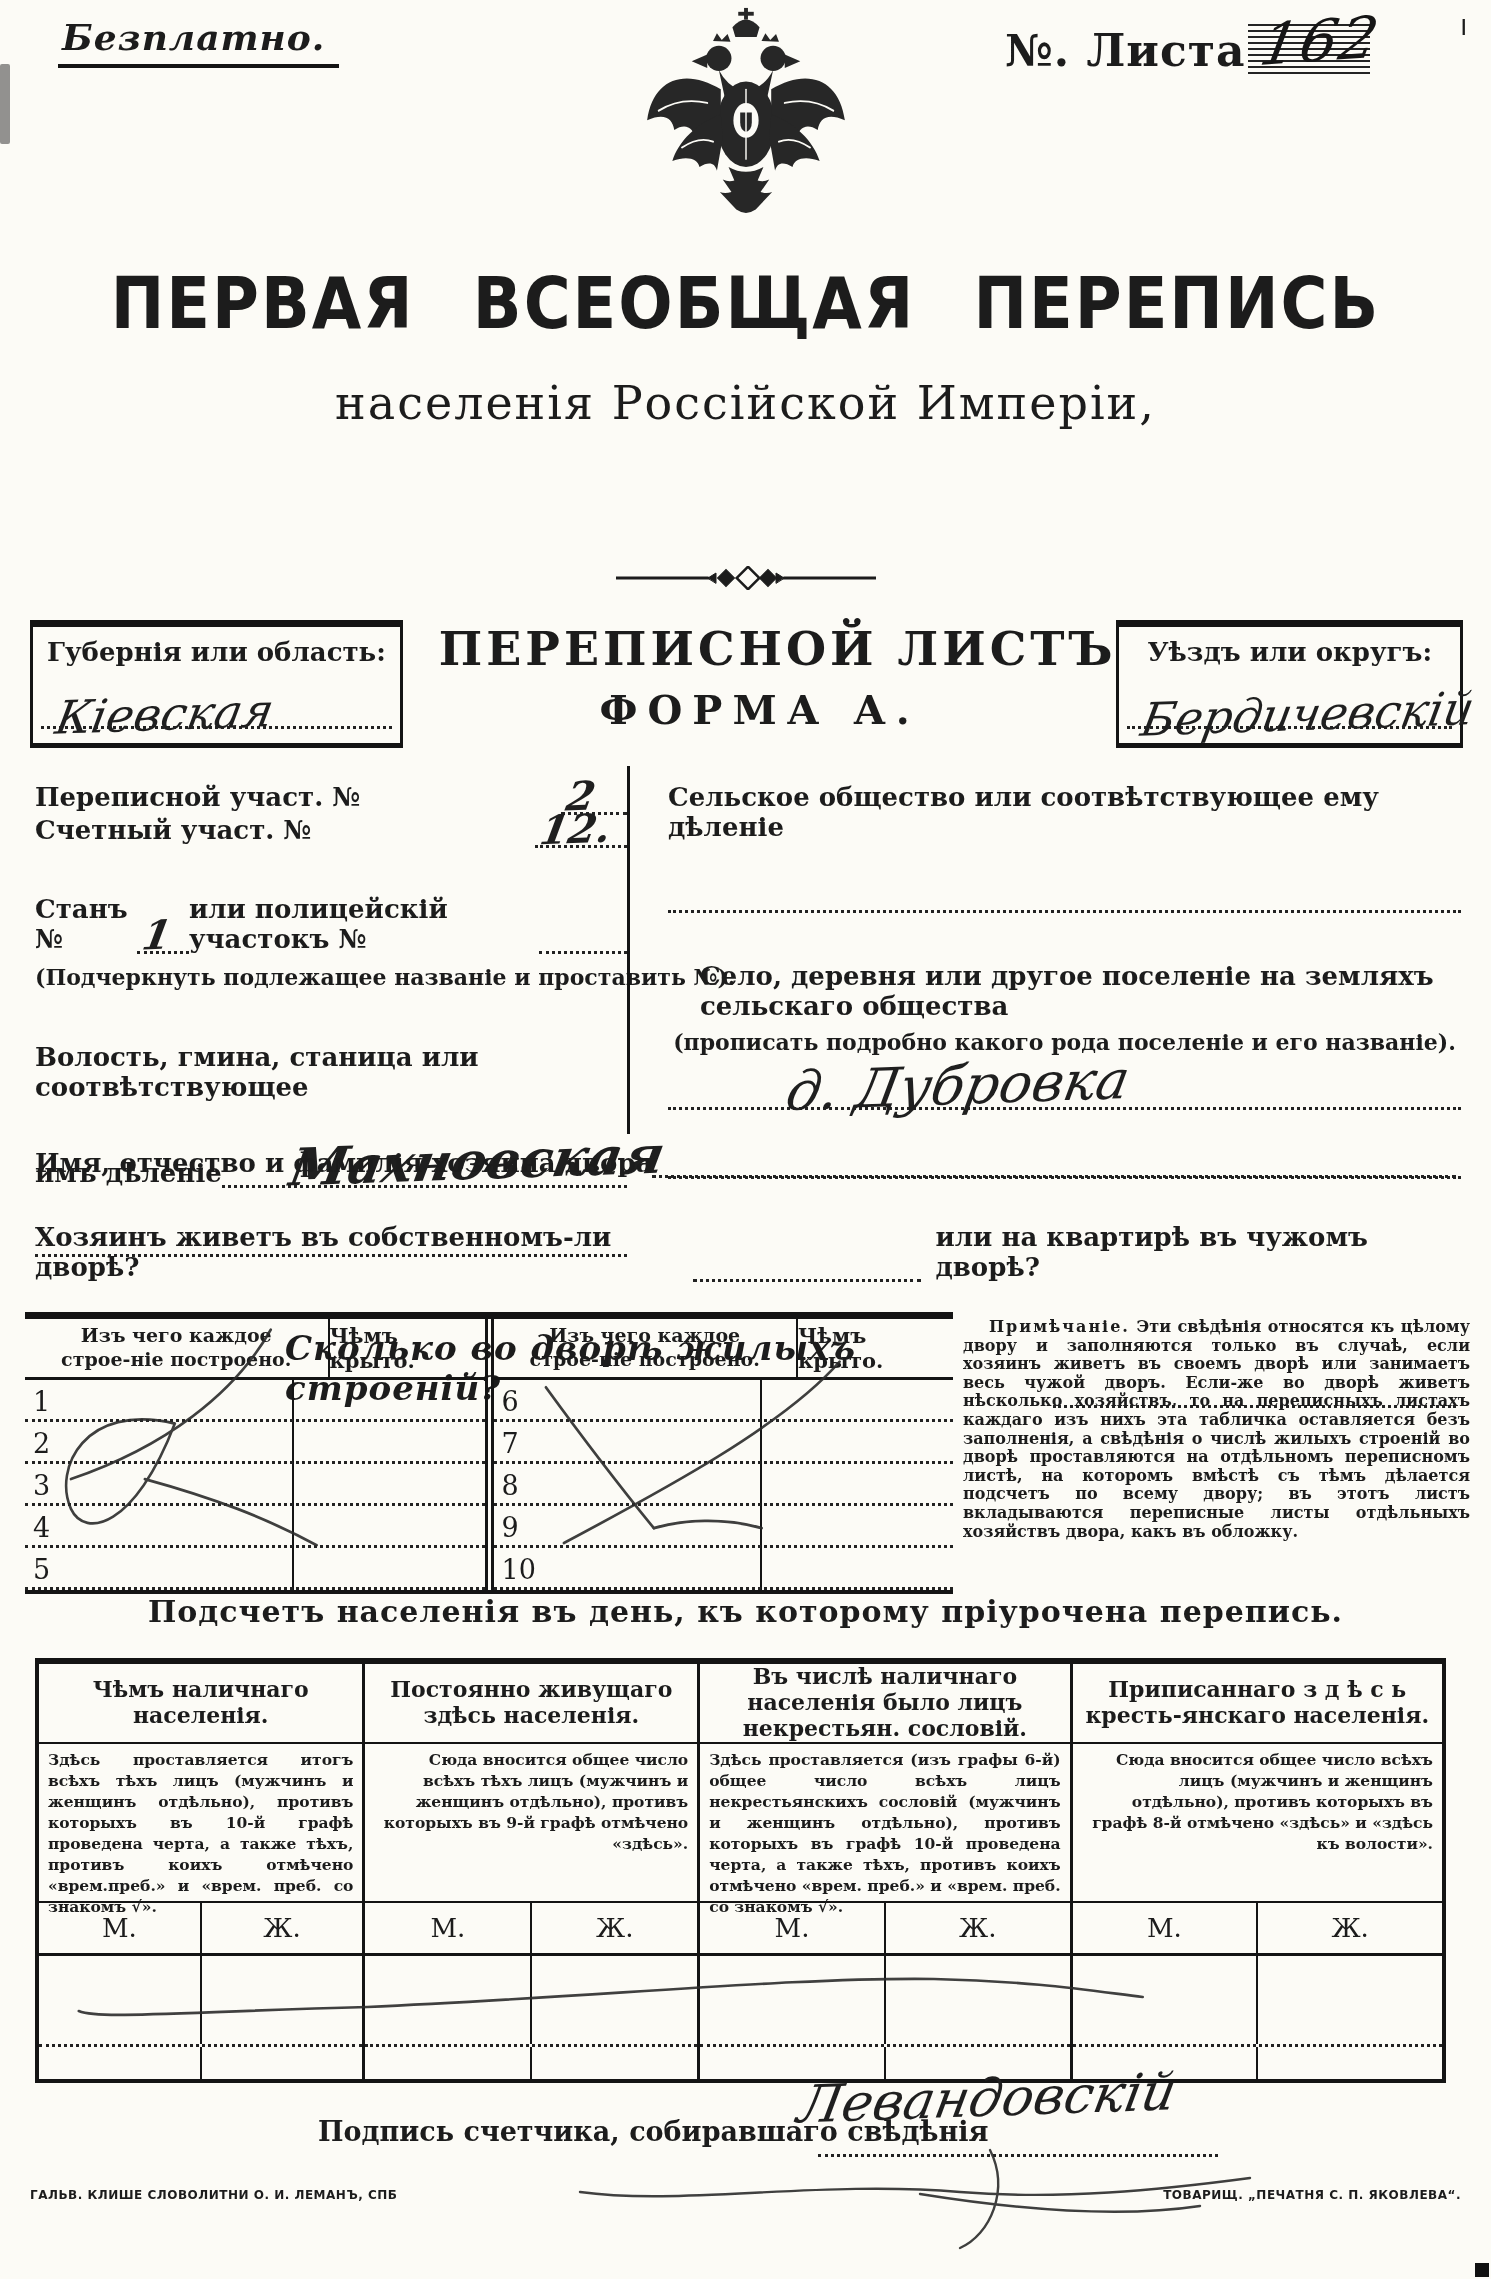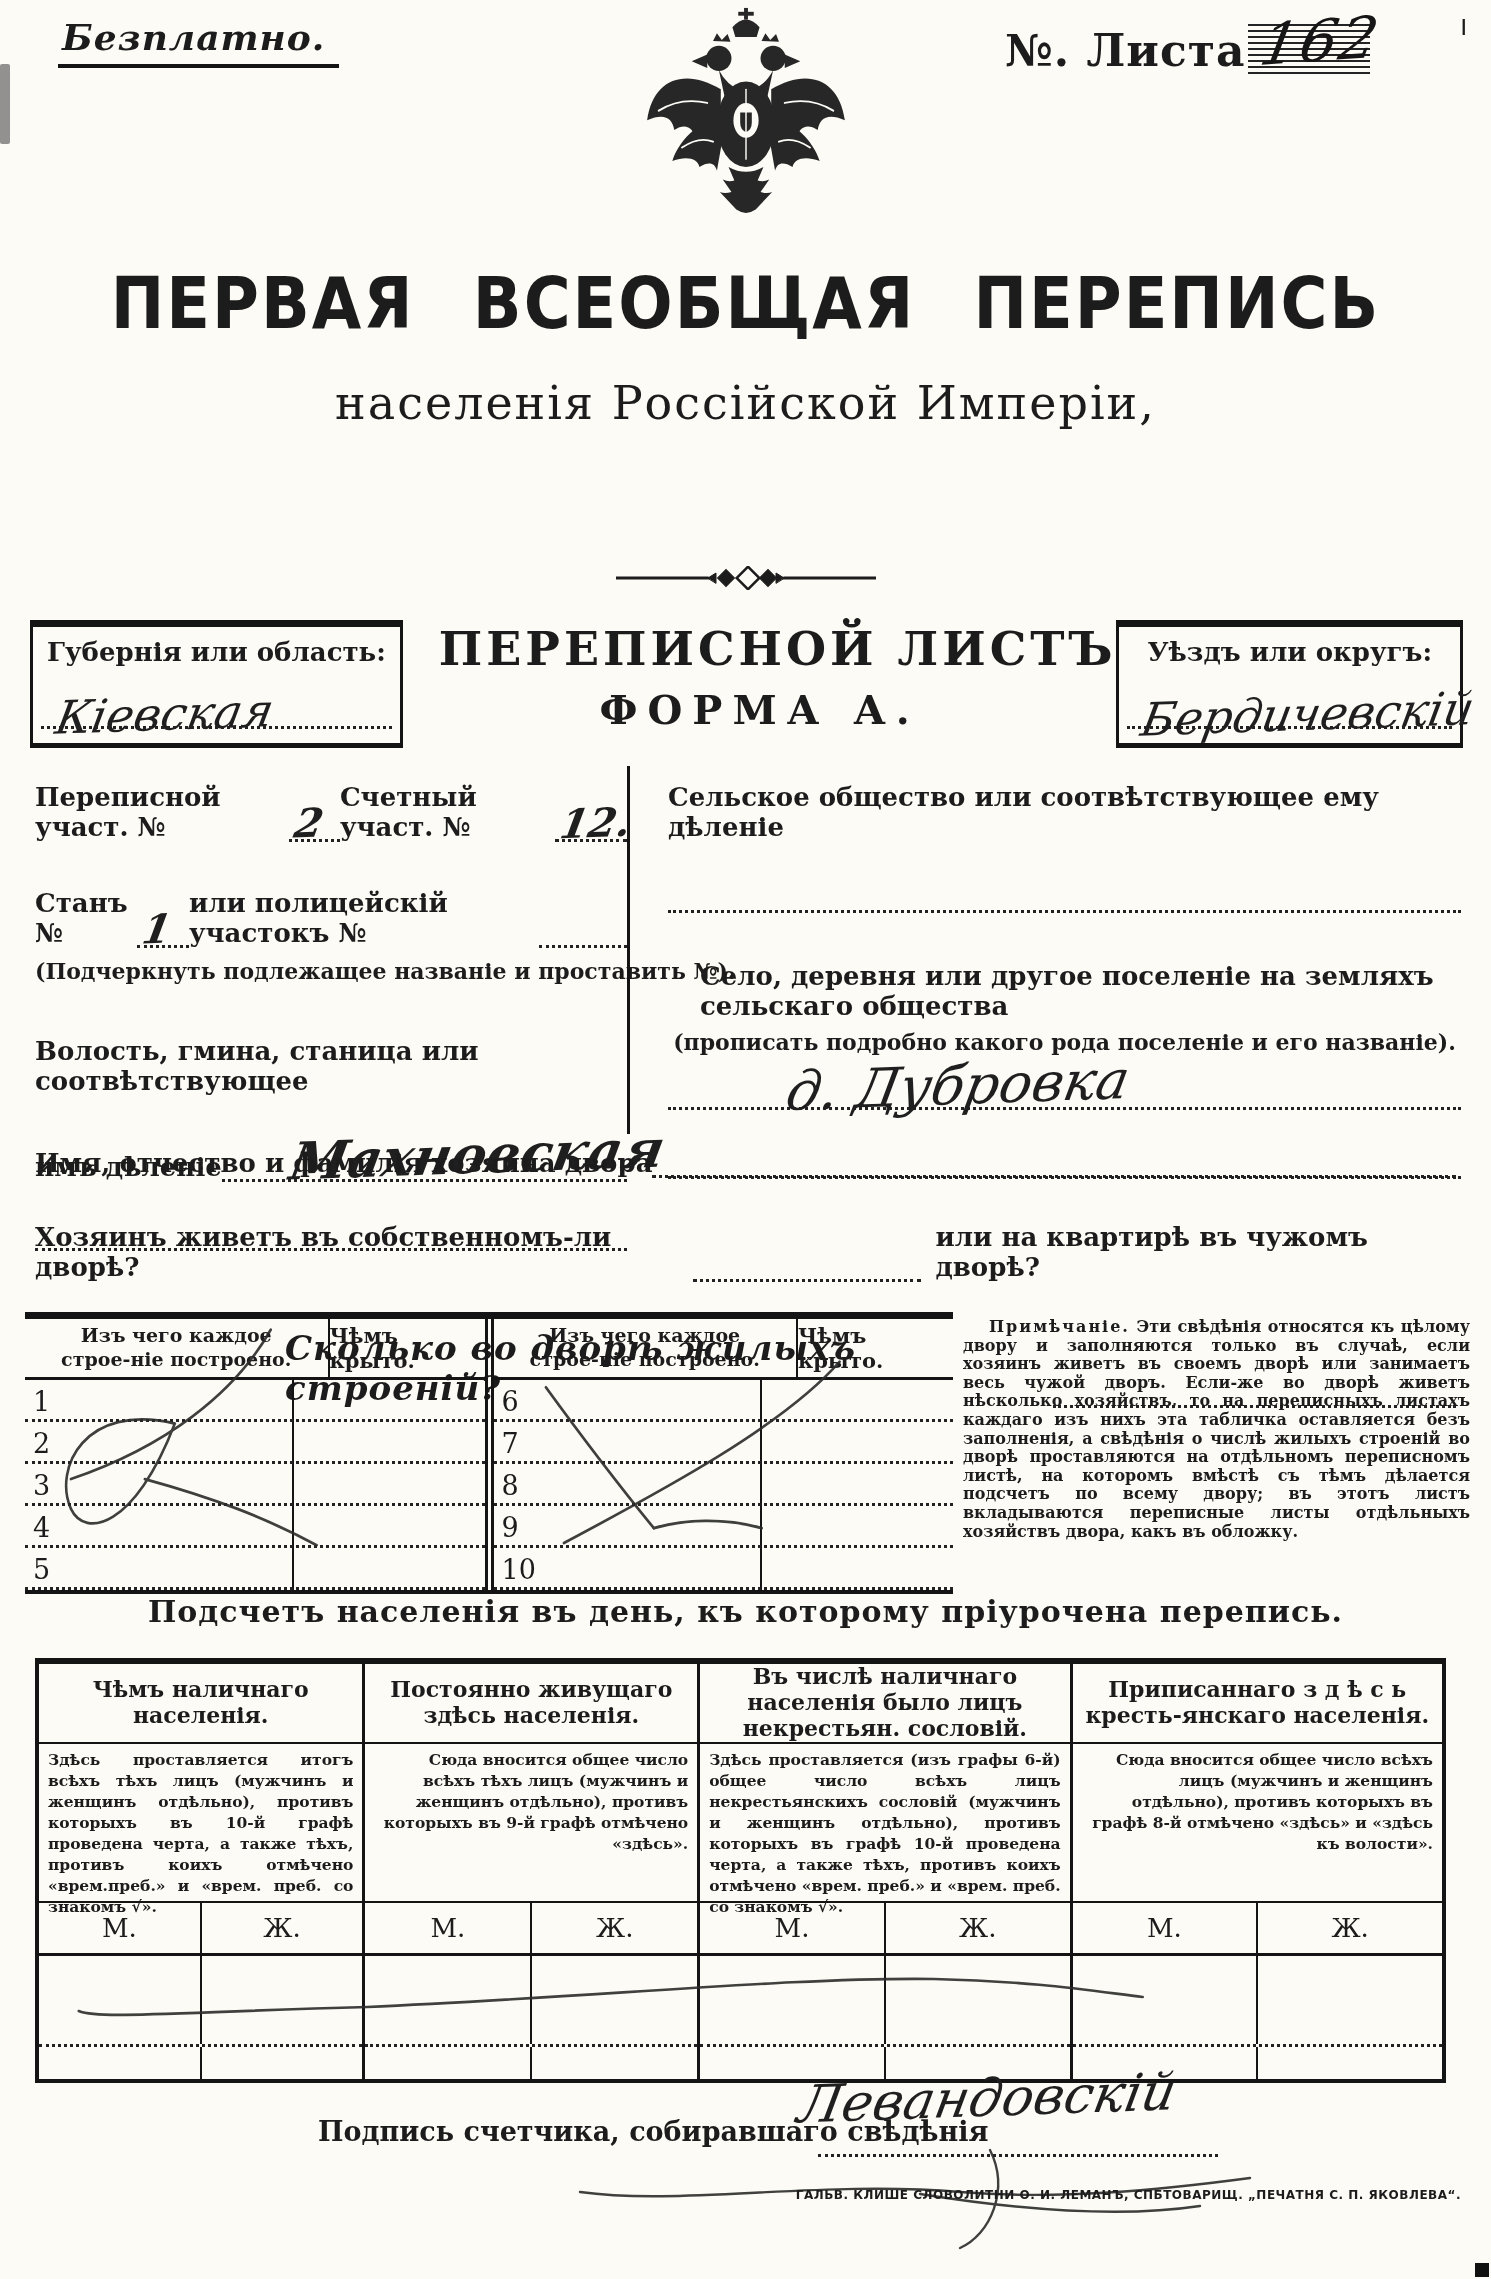--- a/index.html
+++ b/index.html
@@ -128,21 +128,21 @@
   .bcell{width:50%;}
   .bcell + .bcell{border-left:2px solid #141414;}
   #census-stroke{position:absolute;left:0;top:285px;width:100%;height:110px;pointer-events:none;}
   
   #sig-row{position:absolute;top:2088px;left:0;right:0;height:140px;}
   .sig-label{position:absolute;left:318px;top:28px;font-size:27px;font-weight:bold;white-space:nowrap;}
   .sig-dots{position:absolute;left:818px;top:66px;width:400px;border-bottom:3px dotted #222;}
   .sig-name{position:absolute;left:800px;top:-16px;font-size:52px;}
   .sig-swash{position:absolute;left:560px;top:52px;pointer-events:none;}
   
-  #footer{position:absolute;top:2188px;left:30px;right:30px;display:flex;justify-content:flex-end;
+  #footer{position:absolute;top:2188px;left:30px;right:30px;display:flex;justify-content:space-between;
     font-family:"DejaVu Sans", sans-serif;font-size:12px;font-weight:bold;letter-spacing:.5px;}
   #corner-square{position:absolute;right:2px;bottom:2px;width:14px;height:14px;background:#101010;}
   svg path, svg line{stroke-linecap:round;}
 </style>
 </head>
 <body>
 
 <div id="page">
 
   <div id="top-row">
@@ -226,21 +226,21 @@
     </div>
     <div class="hdr-box">
       <span class="lbl" style="display:block;text-align:center;">Уѣздъ или округъ:</span>
       <span class="hdr-hw hw hw-lg">Бердичевскій</span>
       <span class="hdr-dotline"></span>
     </div>
   </div>
 
   <div id="two-col">
     <div class="lcol">
-      <div class="fline" style="margin-top:16px;">
+      <div class="fline" style="margin-top:16px;flex-direction:column;">
         <span>Переписной участ. №</span>
         <span class="dots w70">
             <span class="hw-over hw hw-md">2</span>
           </span>
         <span>Счетный участ. №</span>
         <span class="dots w90">
             <span class="hw-over hw hw-md">12.</span>
           </span>
       </div>
       <div class="fline" style="margin-top:46px;">

